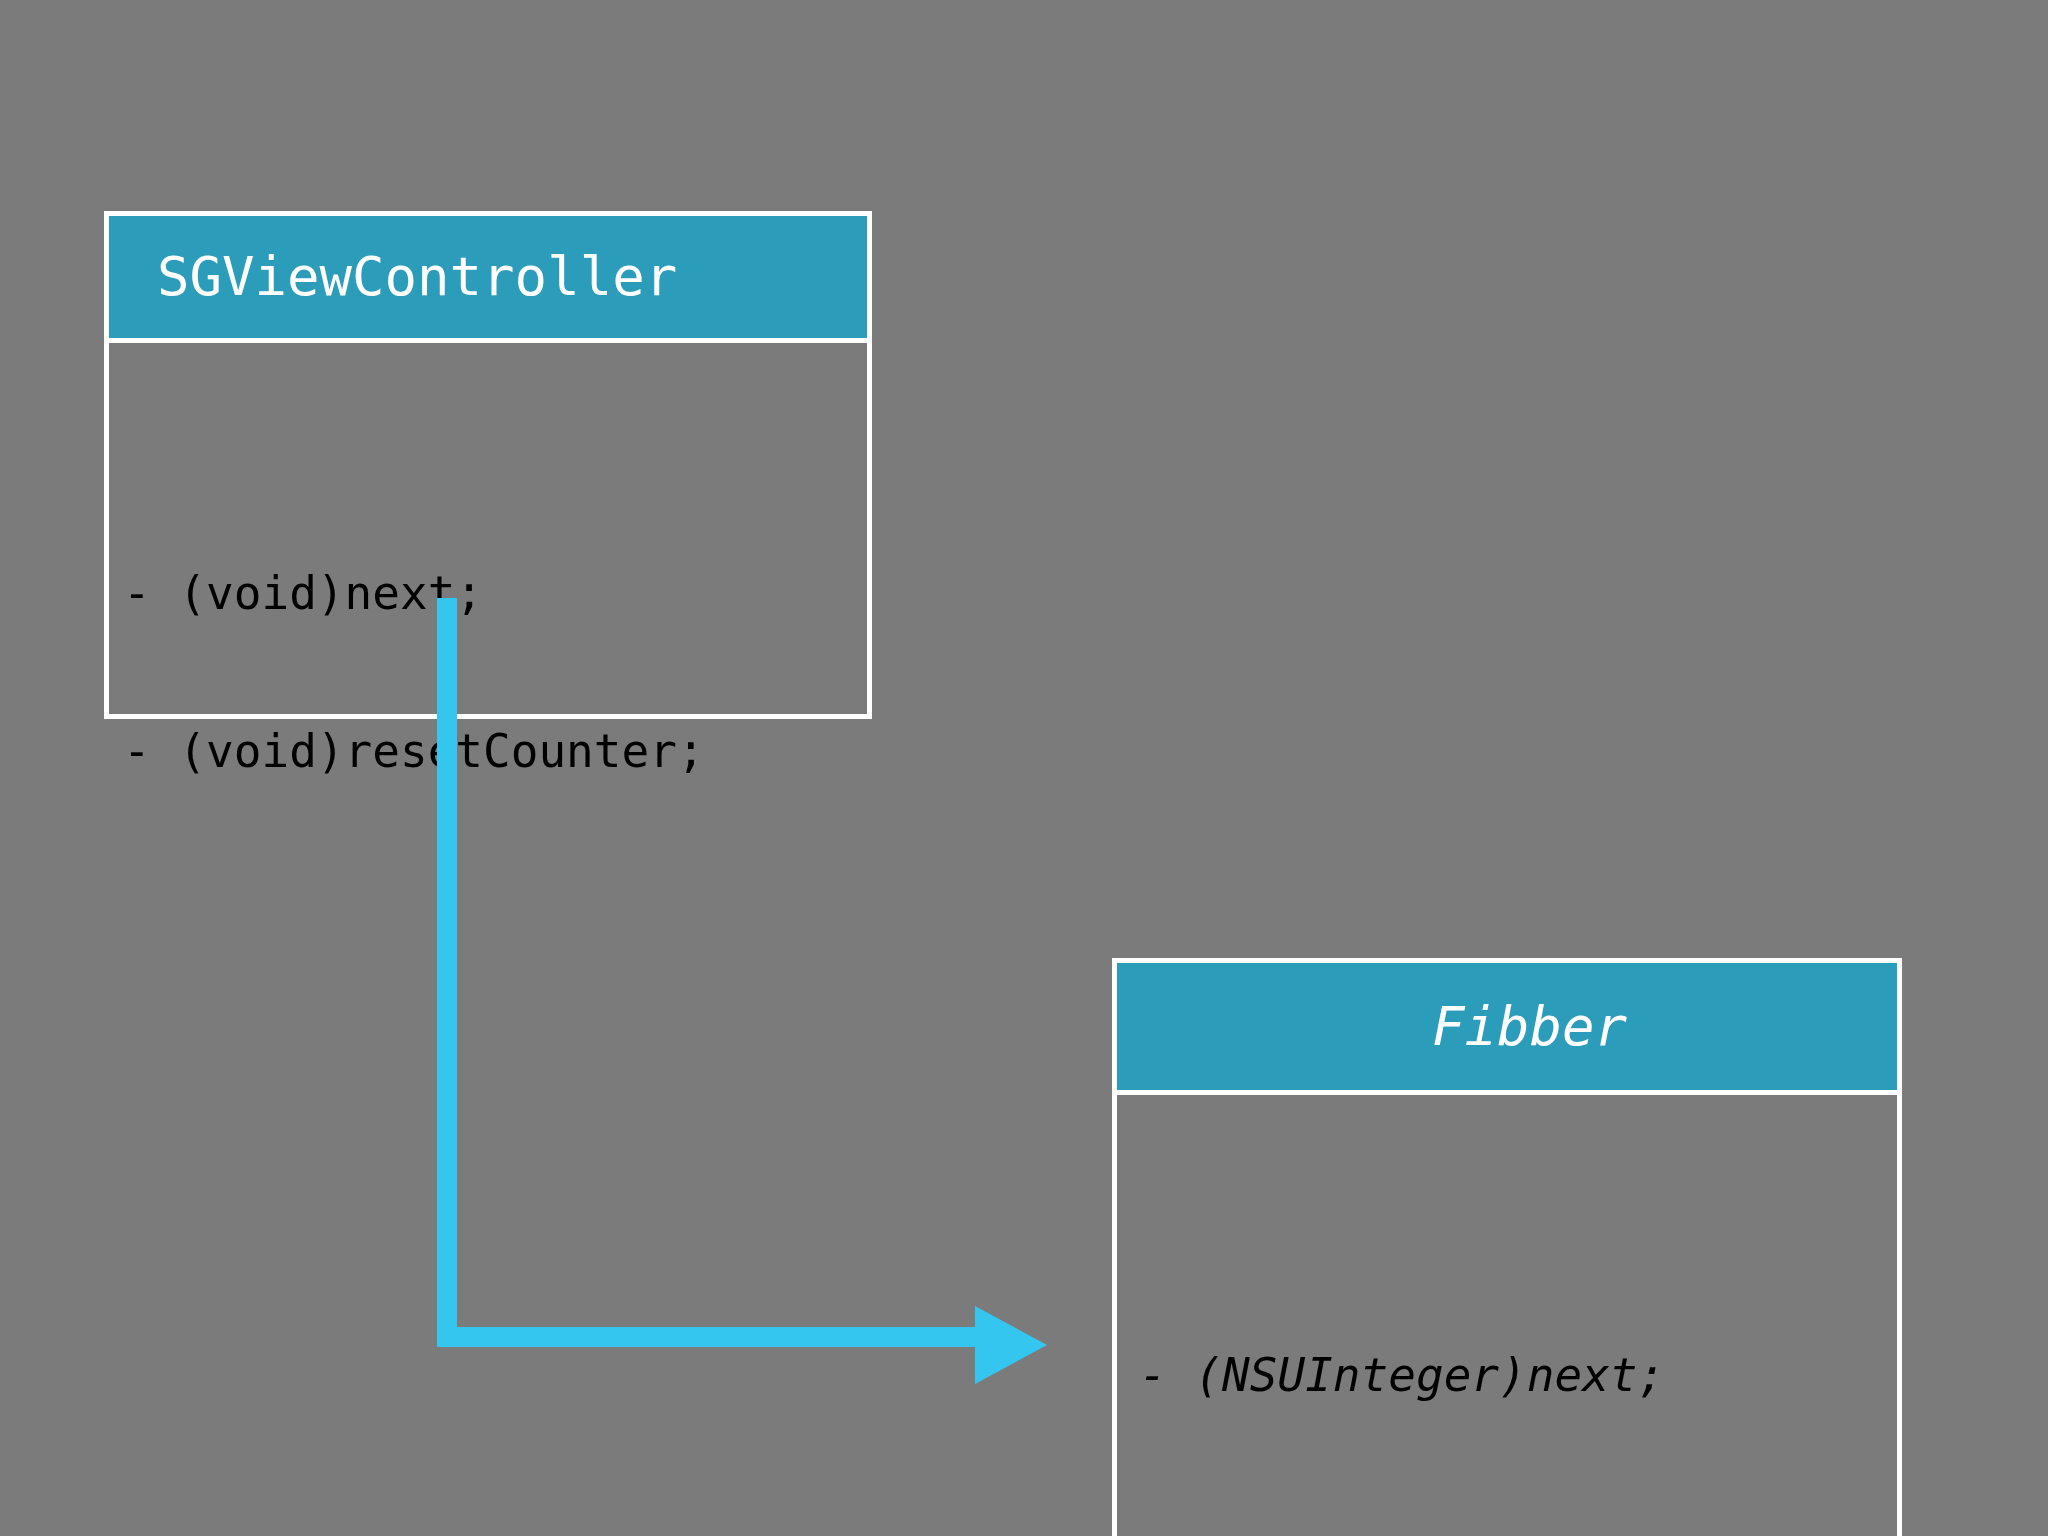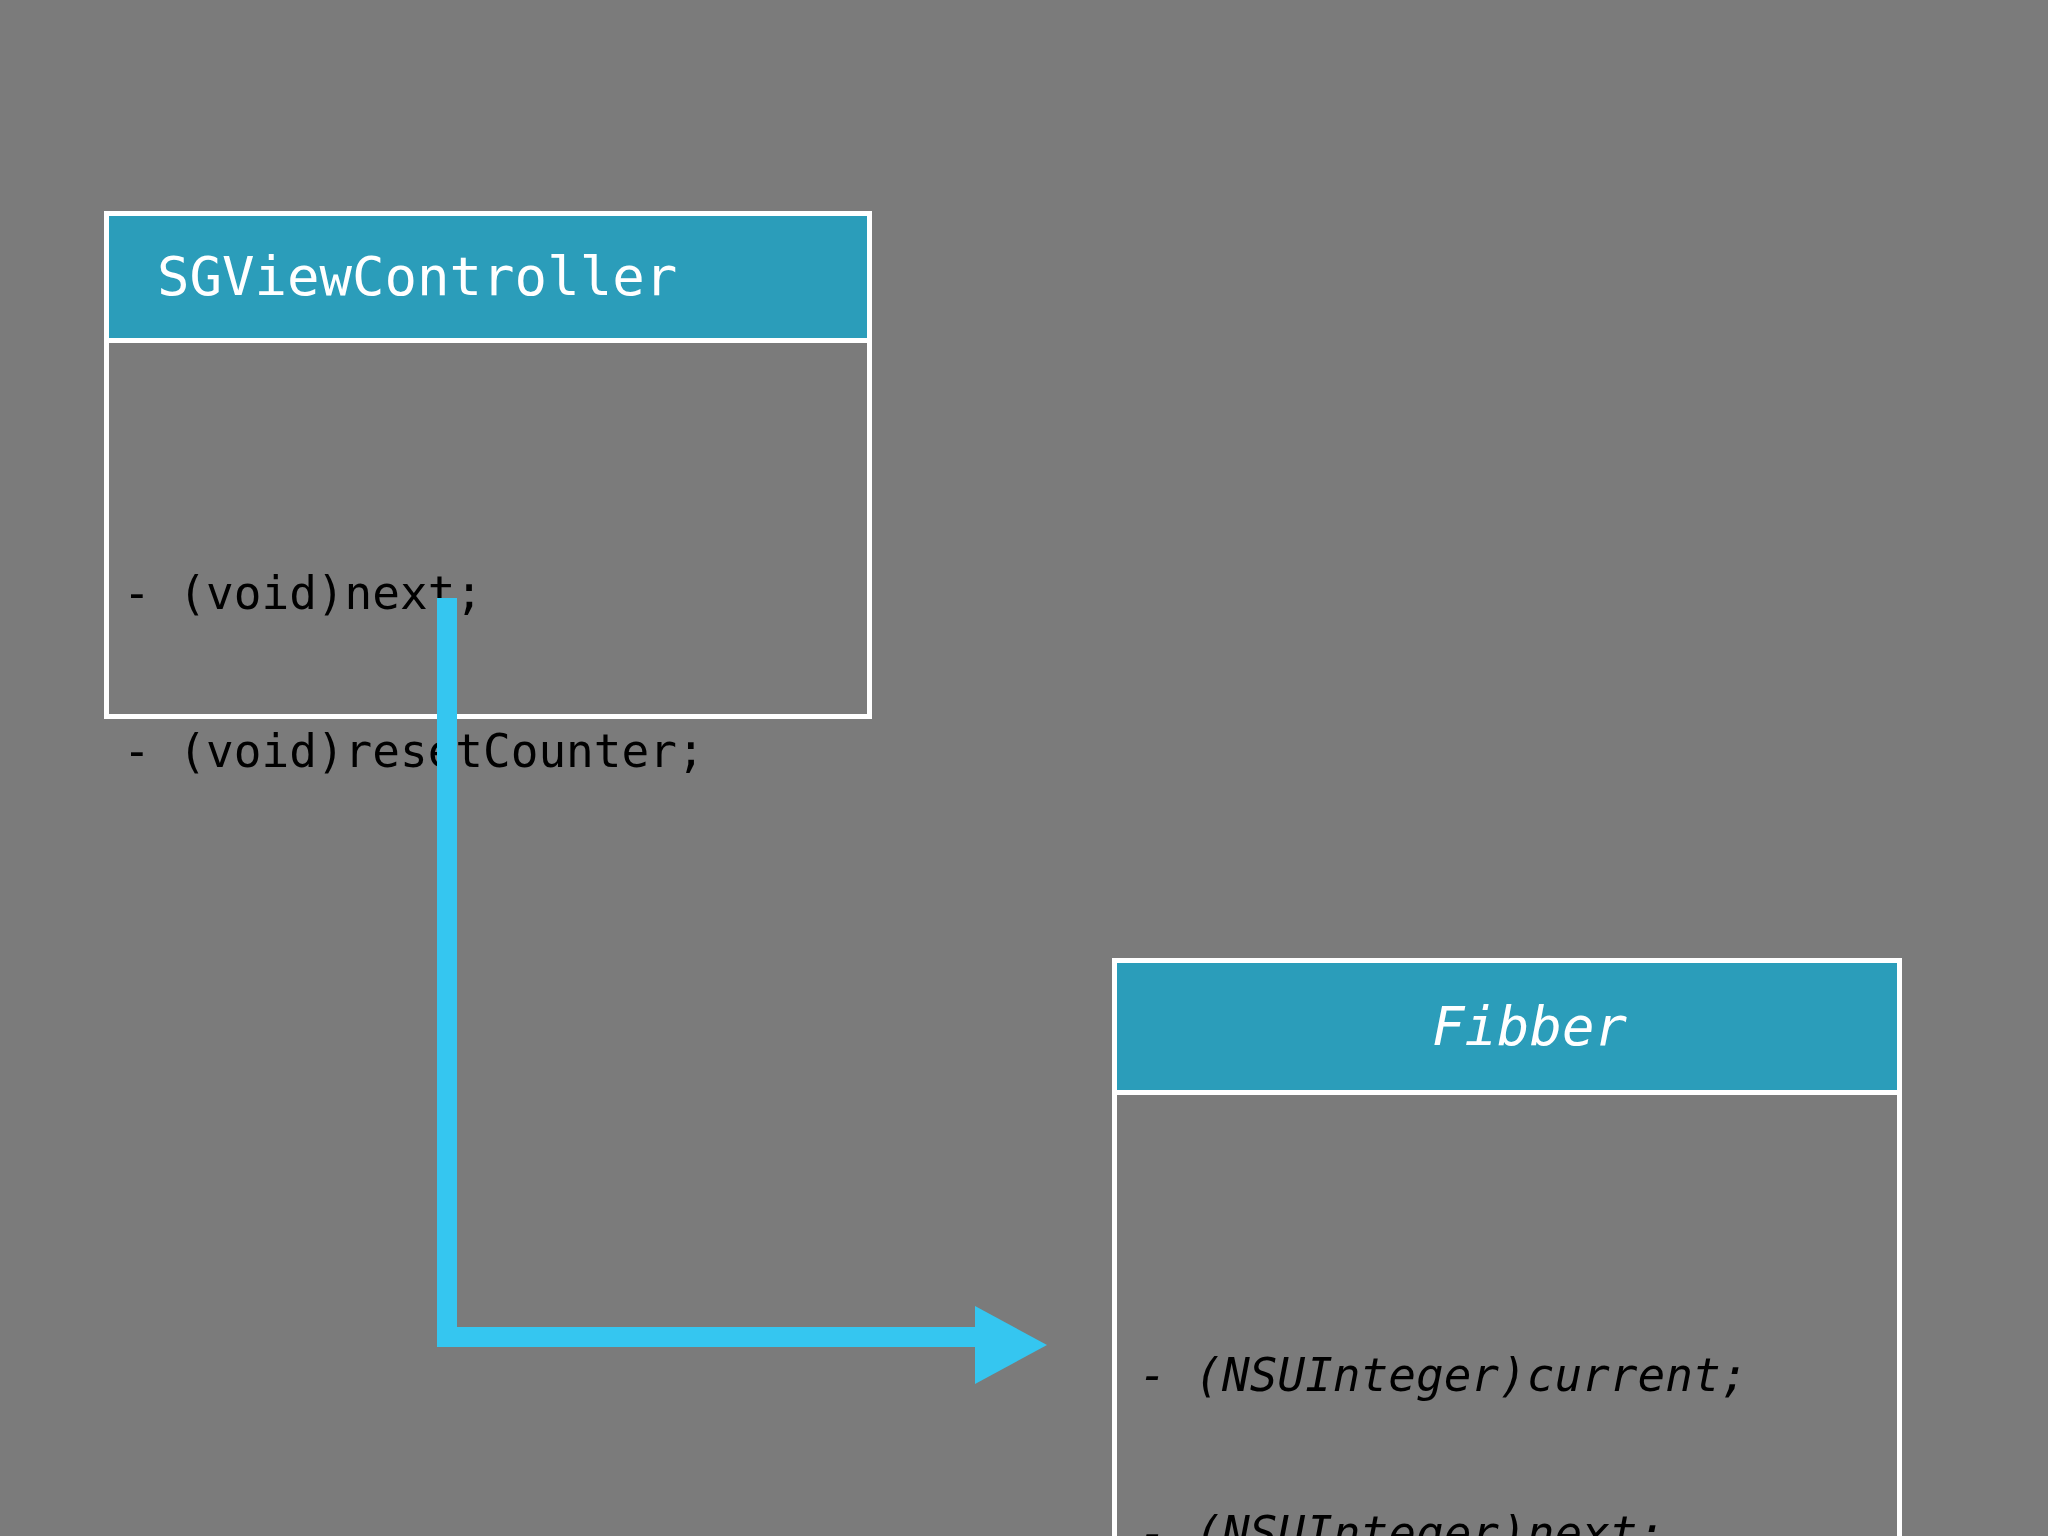--- a/index.html
+++ b/index.html
@@ -128,21 +128,20 @@
         <span class="uml-member">- (void)next;</span>
         <span class="uml-member">- (void)resetCounter;</span>
       </div>
     </div>
   </div>
 
   <div class="uml-class" id="box-fibber">
     <div class="uml-header align-right">Fibber</div>
     <div class="uml-body">
       <div class="uml-members">
-        <span class="uml-member">- (NSUInteger)current;</span>
         <span class="uml-member">- (NSUInteger)next;</span>
         
       </div>
     </div>
   </div>
 
   <svg id="connector-arrow" viewBox="0 0 2048 1536">
     <path d="M 447 598 L 447 1337 L 985 1337" fill="none" stroke="#35c6f0" stroke-width="20"></path>
     <polygon points="975,1306 1047,1345 975,1384" fill="#35c6f0"></polygon>
   </svg>

